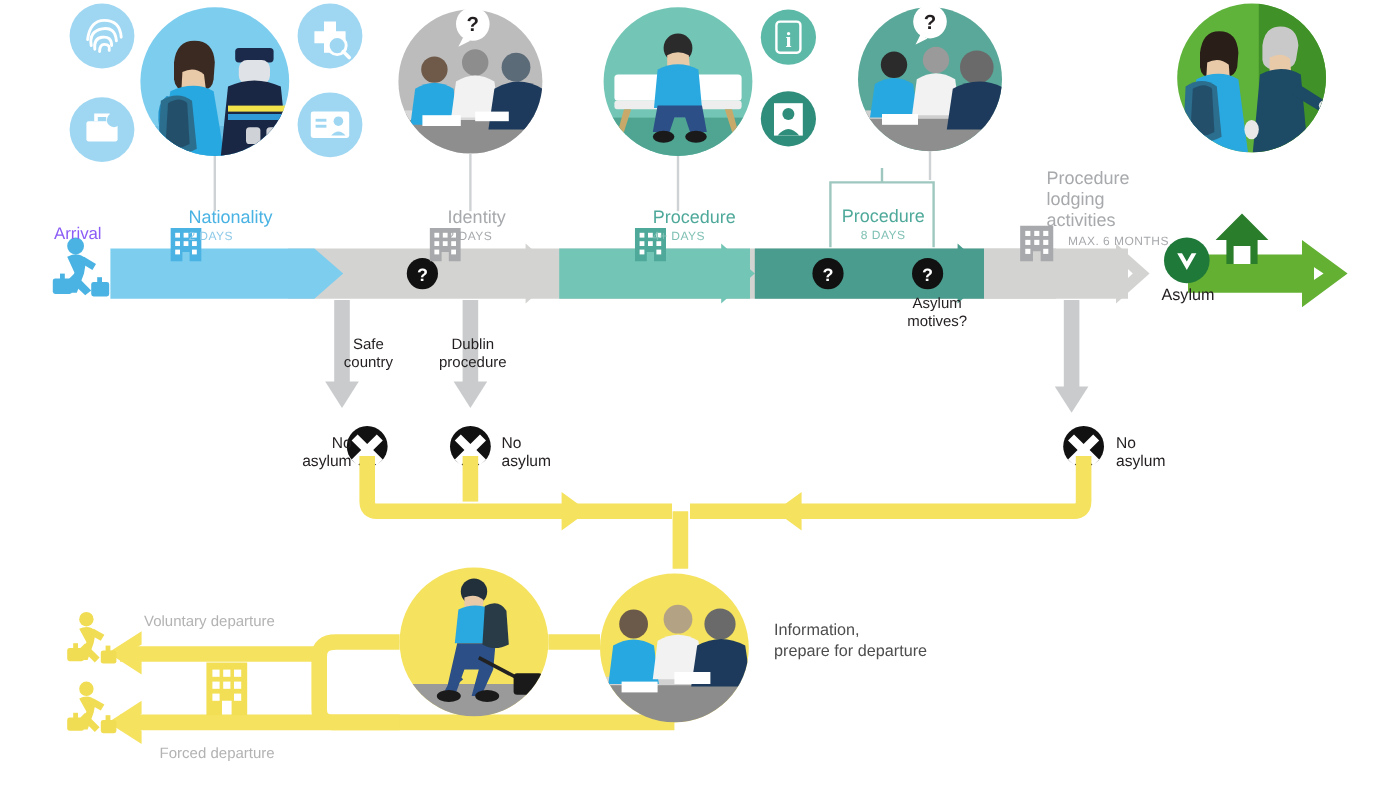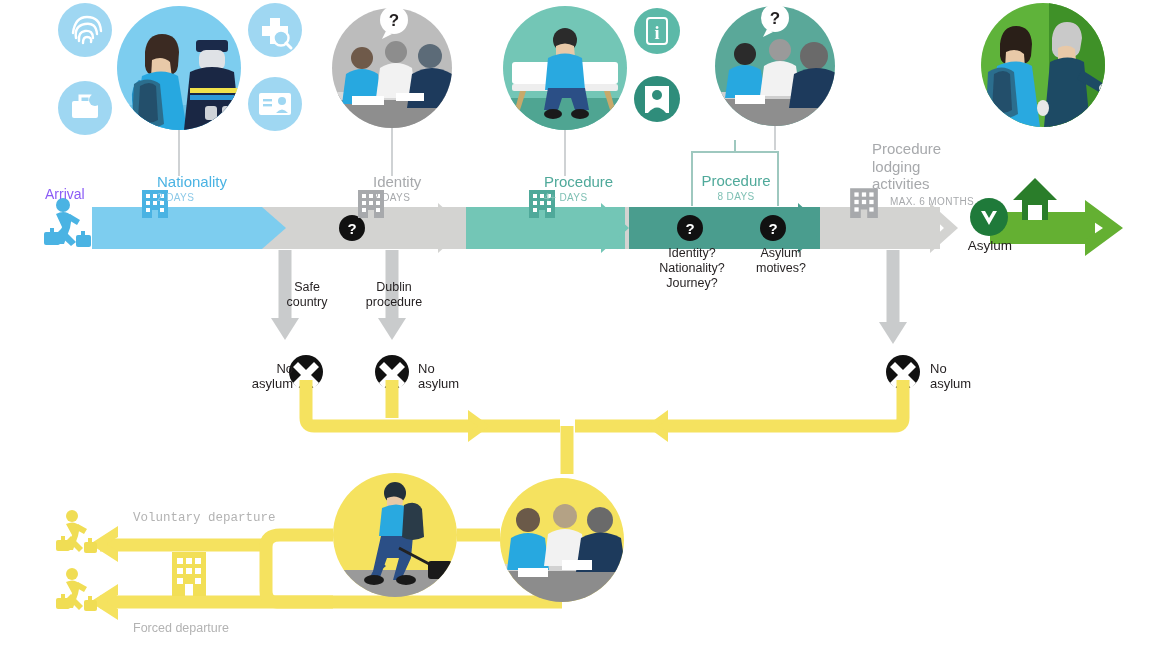--- a/index.html
+++ b/index.html
@@ -455,29 +455,28 @@
 lodging
 activities</div>
   <div class="lbl stage-days gray" style="left:872px;top:196px;margin-left:18px;">MAX. 6 MONTHS</div>
 
   <div class="lbl dark ctr" style="left:955px;top:238px;width:70px;font-size:13.5px;">Asylum</div>
 
   <div class="lbl q-lbl" style="left:270px;top:280px;width:74px;">Safe
 country</div>
   <div class="lbl q-lbl" style="left:352px;top:280px;width:84px;">Dublin
 procedure</div>
-  <div class="lbl q-lbl" style="left:648px;top:246px;width:88px;">Identity?
-Nationality?
-Journey?</div>
   <div class="lbl q-lbl" style="left:746px;top:246px;width:70px;">Asylum
 motives?</div>
 
   <div class="lbl na-lbl" style="left:241px;top:362px;width:52px;text-align:right;">No
 asylum</div>
   <div class="lbl na-lbl" style="left:418px;top:362px;width:54px;">No
 asylum</div>
   <div class="lbl na-lbl" style="left:930px;top:362px;width:54px;">No
 asylum</div>
 
-  <div class="lbl dep-lbl" style="left:133px;top:511px;font-family:Liberation Mono, monospace;">Voluntary departure</div>
+  <div class="lbl info-lbl" style="left:645px;top:516px;">Information,
+prepare for departure</div>
+  <div class="lbl dep-lbl" style="left:120px;top:511px;">Voluntary departure</div>
   <div class="lbl dep-lbl" style="left:133px;top:621px;text-align:center;">Forced departure</div>
 
 </div>
 
 </body></html>

